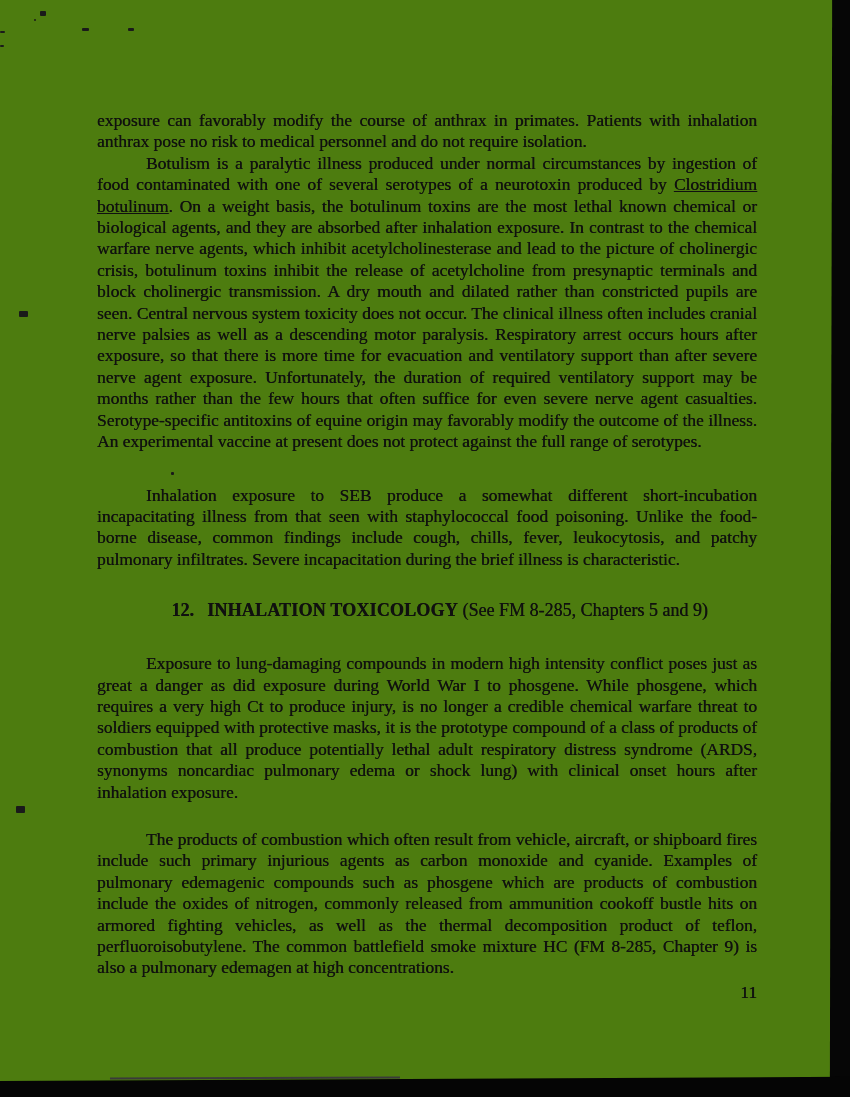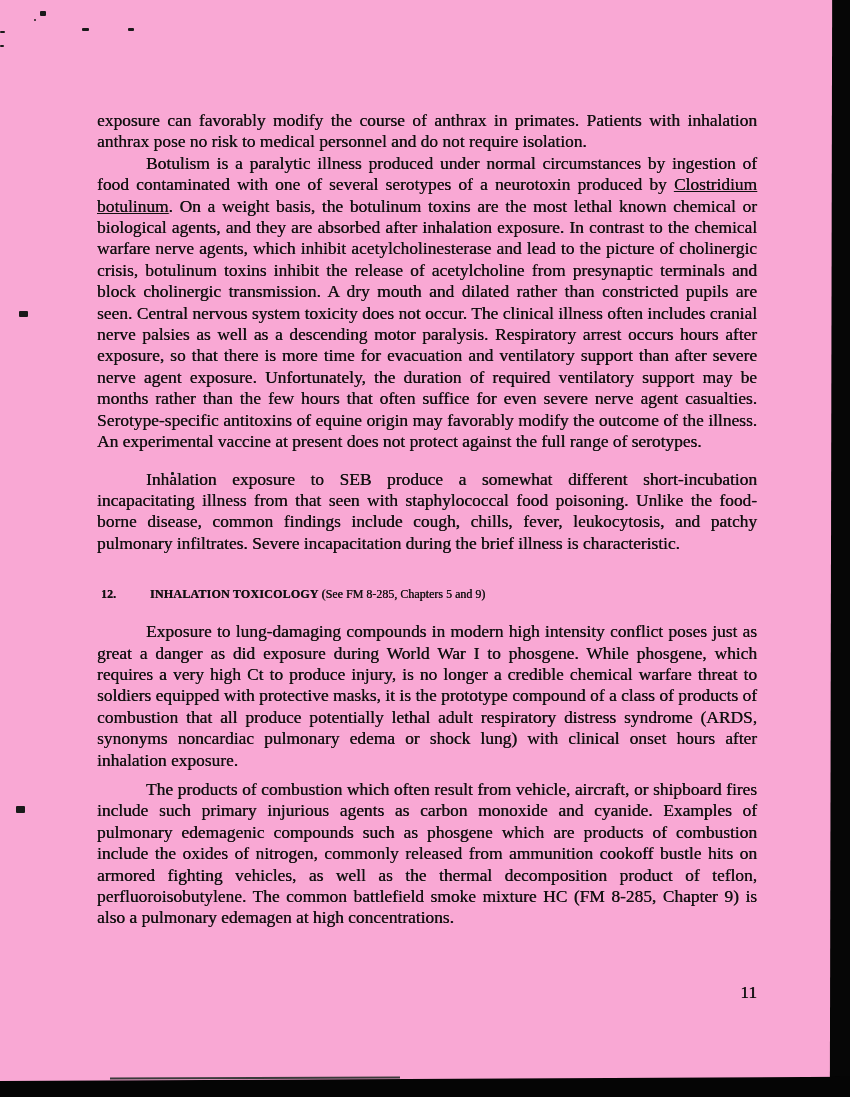--- a/index.html
+++ b/index.html
@@ -4,50 +4,50 @@
 <style>
   html, body {
     margin: 0;
     padding: 0;
     background: #ffffff;
   }
   .page {
     position: relative;
     width: 850px;
     height: 1097px;
-    background: #f9a8d4;
+    background: #4d7c0f;
     overflow: hidden;
     font-family: "Liberation Serif", "DejaVu Serif", serif;
     color: #101010;
   }
   .text-block {
     position: absolute;
     left: 97px;
     top: 110px;
     width: 660px;
     font-size: 17.4px;
     line-height: 21.4px;
     text-align: justify;
     text-shadow: 0.35px 0 0 rgba(10,10,10,0.85);
   }
   .para {
     margin: 0;
     text-indent: 49px;
   }
   .para.no-indent { text-indent: 0; }
   .mt-std  { }
-  .mt-sm   { margin-top: 16px; }
-  .mt-med  { margin-top: 8px; }
+  .mt-sm   { margin-top: 32px; }
+  .mt-med  { margin-top: 26px; }
   .underline { text-decoration: underline; }
   .heading {
-    margin: 29px 0 15px 4px;
-    font-size: 12px;
+    margin: 29px 0 15px 12px;
+    font-size: 18px;
     font-weight: normal;
     line-height: 22px;
-    text-align: left;
+    text-align: center;
   }
   .hnum {
     display: inline-block;
     width: 49px;
     font-weight: bold;
   }
   .htitle { font-weight: bold; letter-spacing: 0.2px; }
   .hreftext { font-weight: normal; }
   .page-number {
     position: absolute;

